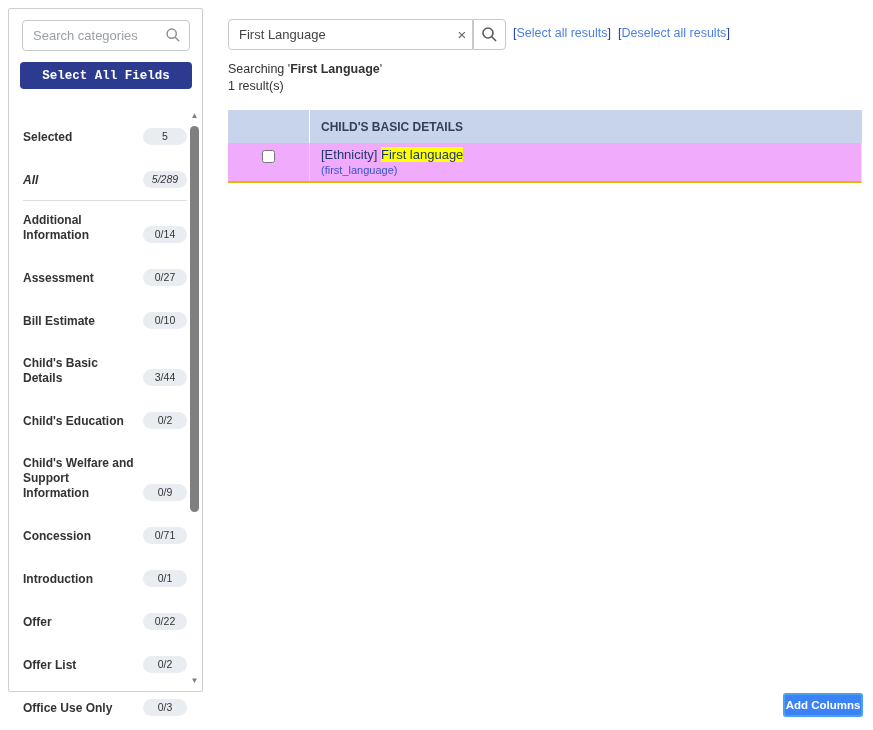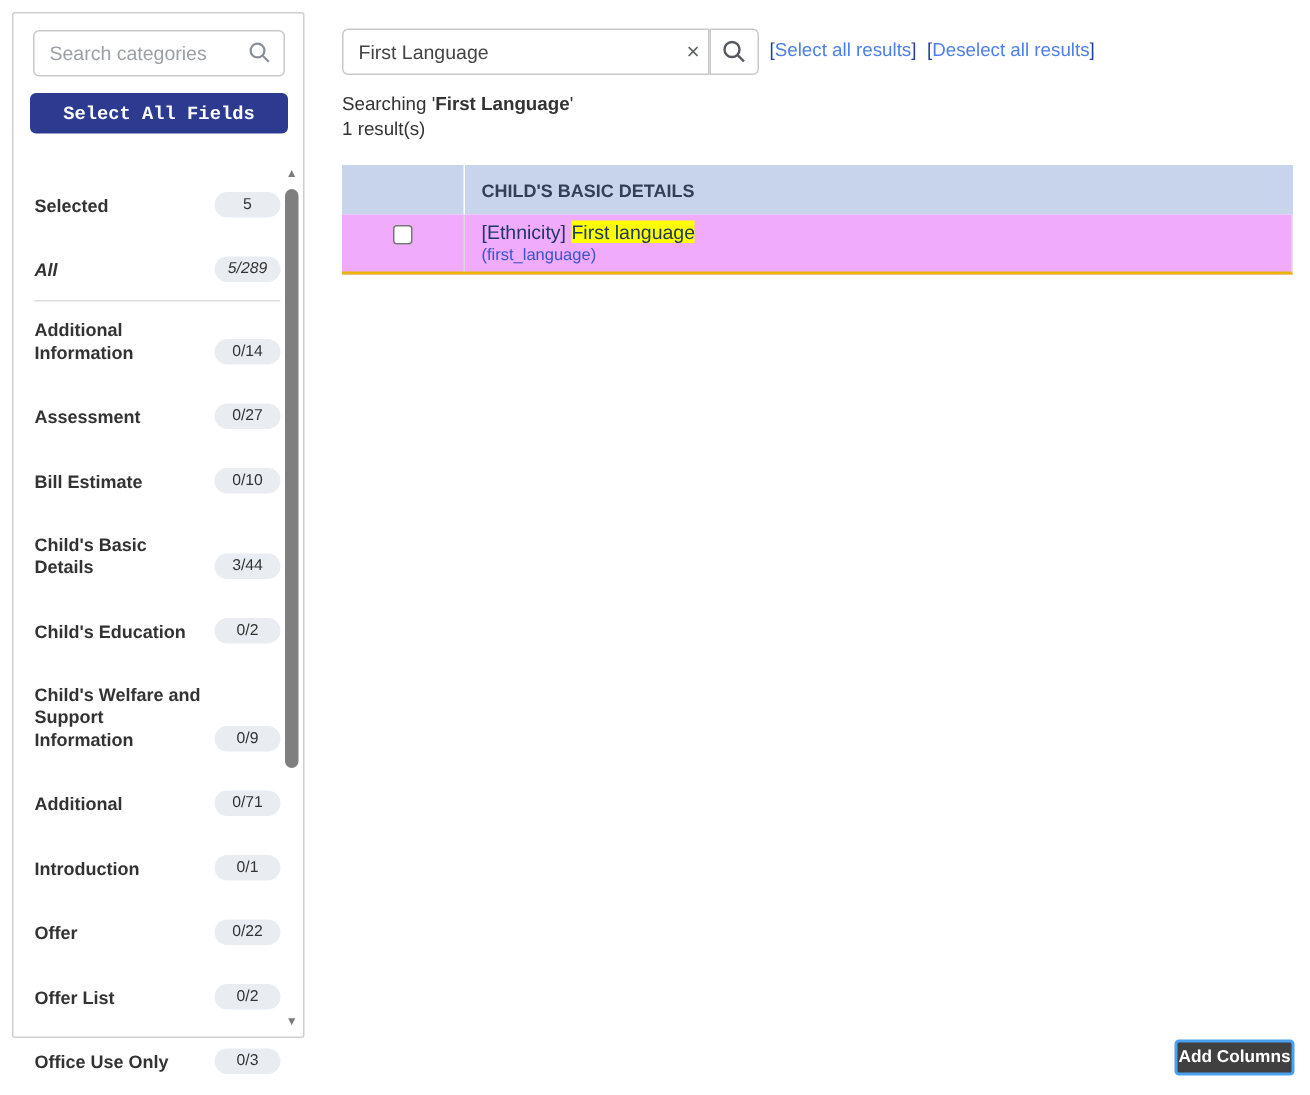--- a/index.html
+++ b/index.html
@@ -75,21 +75,21 @@
     border-bottom:2px solid #eab308; border-right:1px solid #e3e3e3; }
   .rt-row .col1 { width:82px; border-right:1px solid #d9d9d9;
     display:flex; justify-content:center; align-items:flex-start; padding-top:7px; }
   .rt-row .col1 input { width:13px; height:13px; cursor:pointer; }
   .rt-row .col2 { flex:1; padding:4px 0 4px 11px; }
   .field-line { font-size:13px; color:#1f3864; line-height:16px; }
   .field-line mark { background:#ffff00; color:#1f3864; }
   .field-code { font-size:11px; color:#3a55cc; line-height:14px; }
 
   .add-columns-btn { position:absolute; left:783px; top:693px; width:80px; height:24px;
-    background:#404040; color:#fff; font-weight:bold; font-size:11.5px;
+    background:#3b82f6; color:#fff; font-weight:bold; font-size:11.5px;
     border:2px solid #4ba0f0; border-radius:3px; cursor:pointer;
     font-family:"Liberation Sans","DejaVu Sans",sans-serif; }
 </style>
 </head>
 <body>
 
 <div class="app">
 
   <aside class="sidebar">
 
@@ -141,21 +141,21 @@
         <span class="cat-label">Child's Education</span>
         <span class="cat-badge">0/2</span>
       </div>
 
       <div class="cat-item">
         <span class="cat-label">Child's Welfare and Support Information</span>
         <span class="cat-badge">0/9</span>
       </div>
 
       <div class="cat-item">
-        <span class="cat-label">Additional</span>
+        <span class="cat-label">Concession</span>
         <span class="cat-badge">0/71</span>
       </div>
 
       <div class="cat-item">
         <span class="cat-label">Introduction</span>
         <span class="cat-badge">0/1</span>
       </div>
 
       <div class="cat-item">
         <span class="cat-label">Offer</span>

